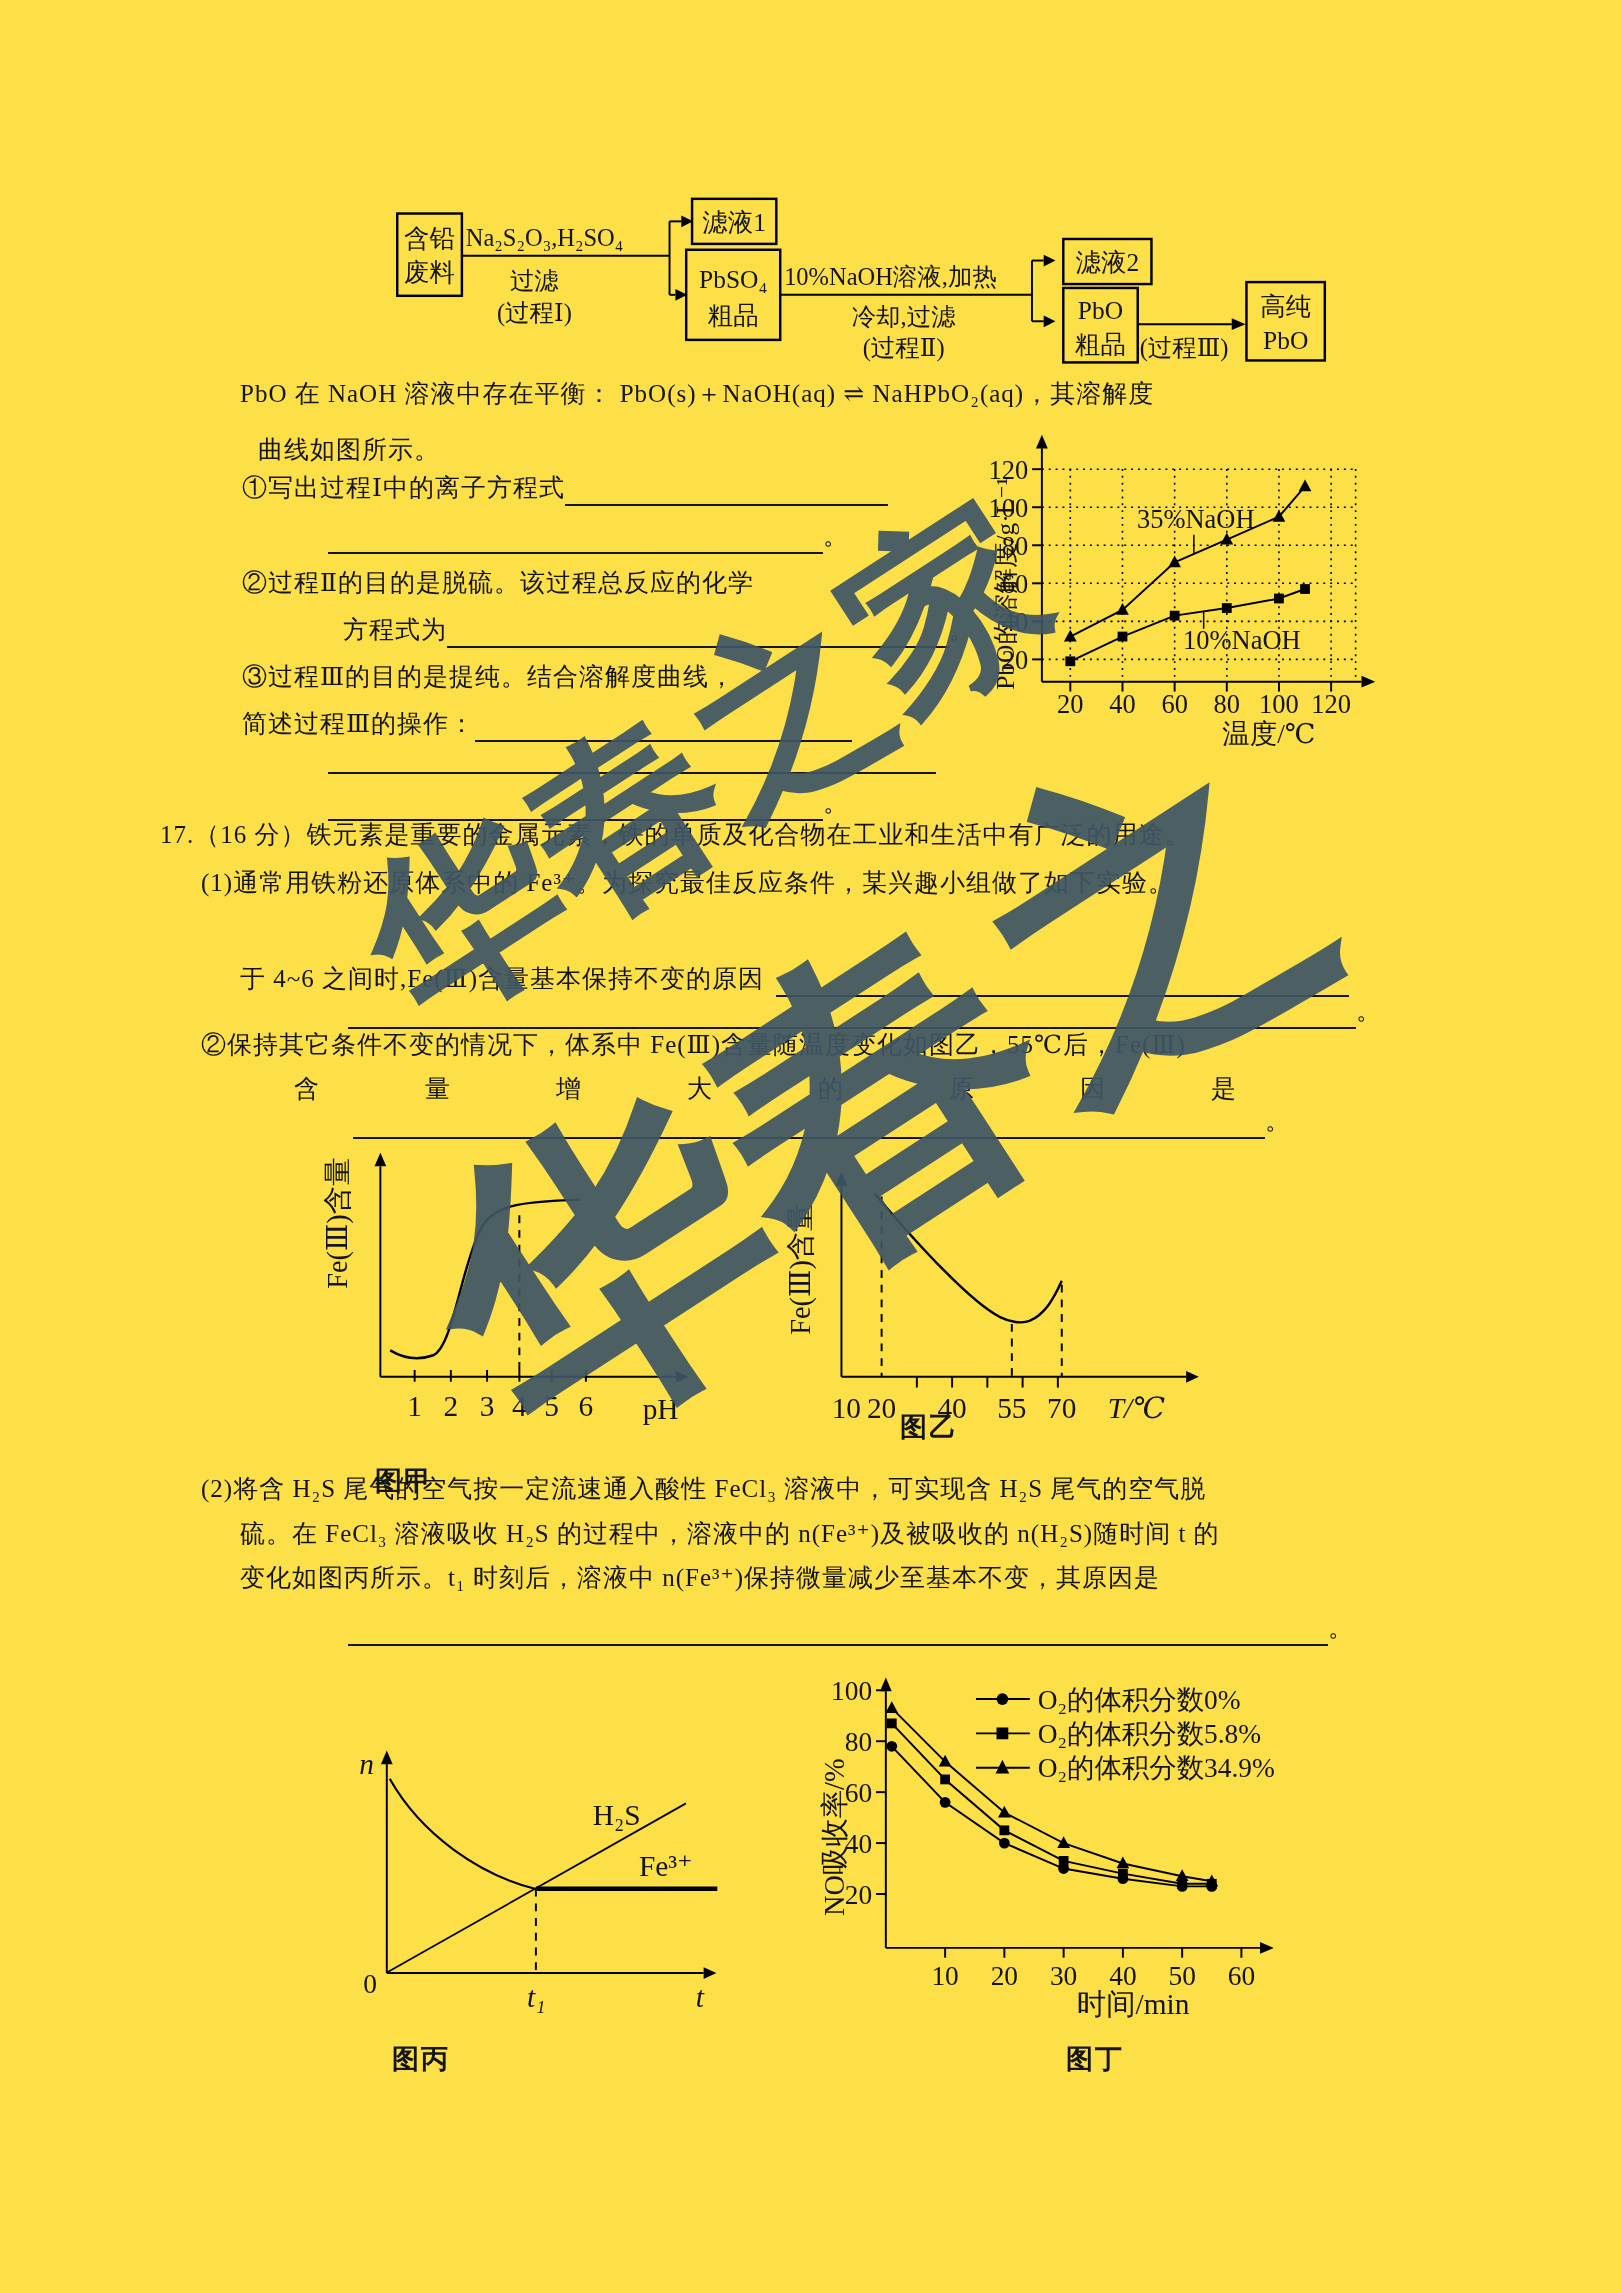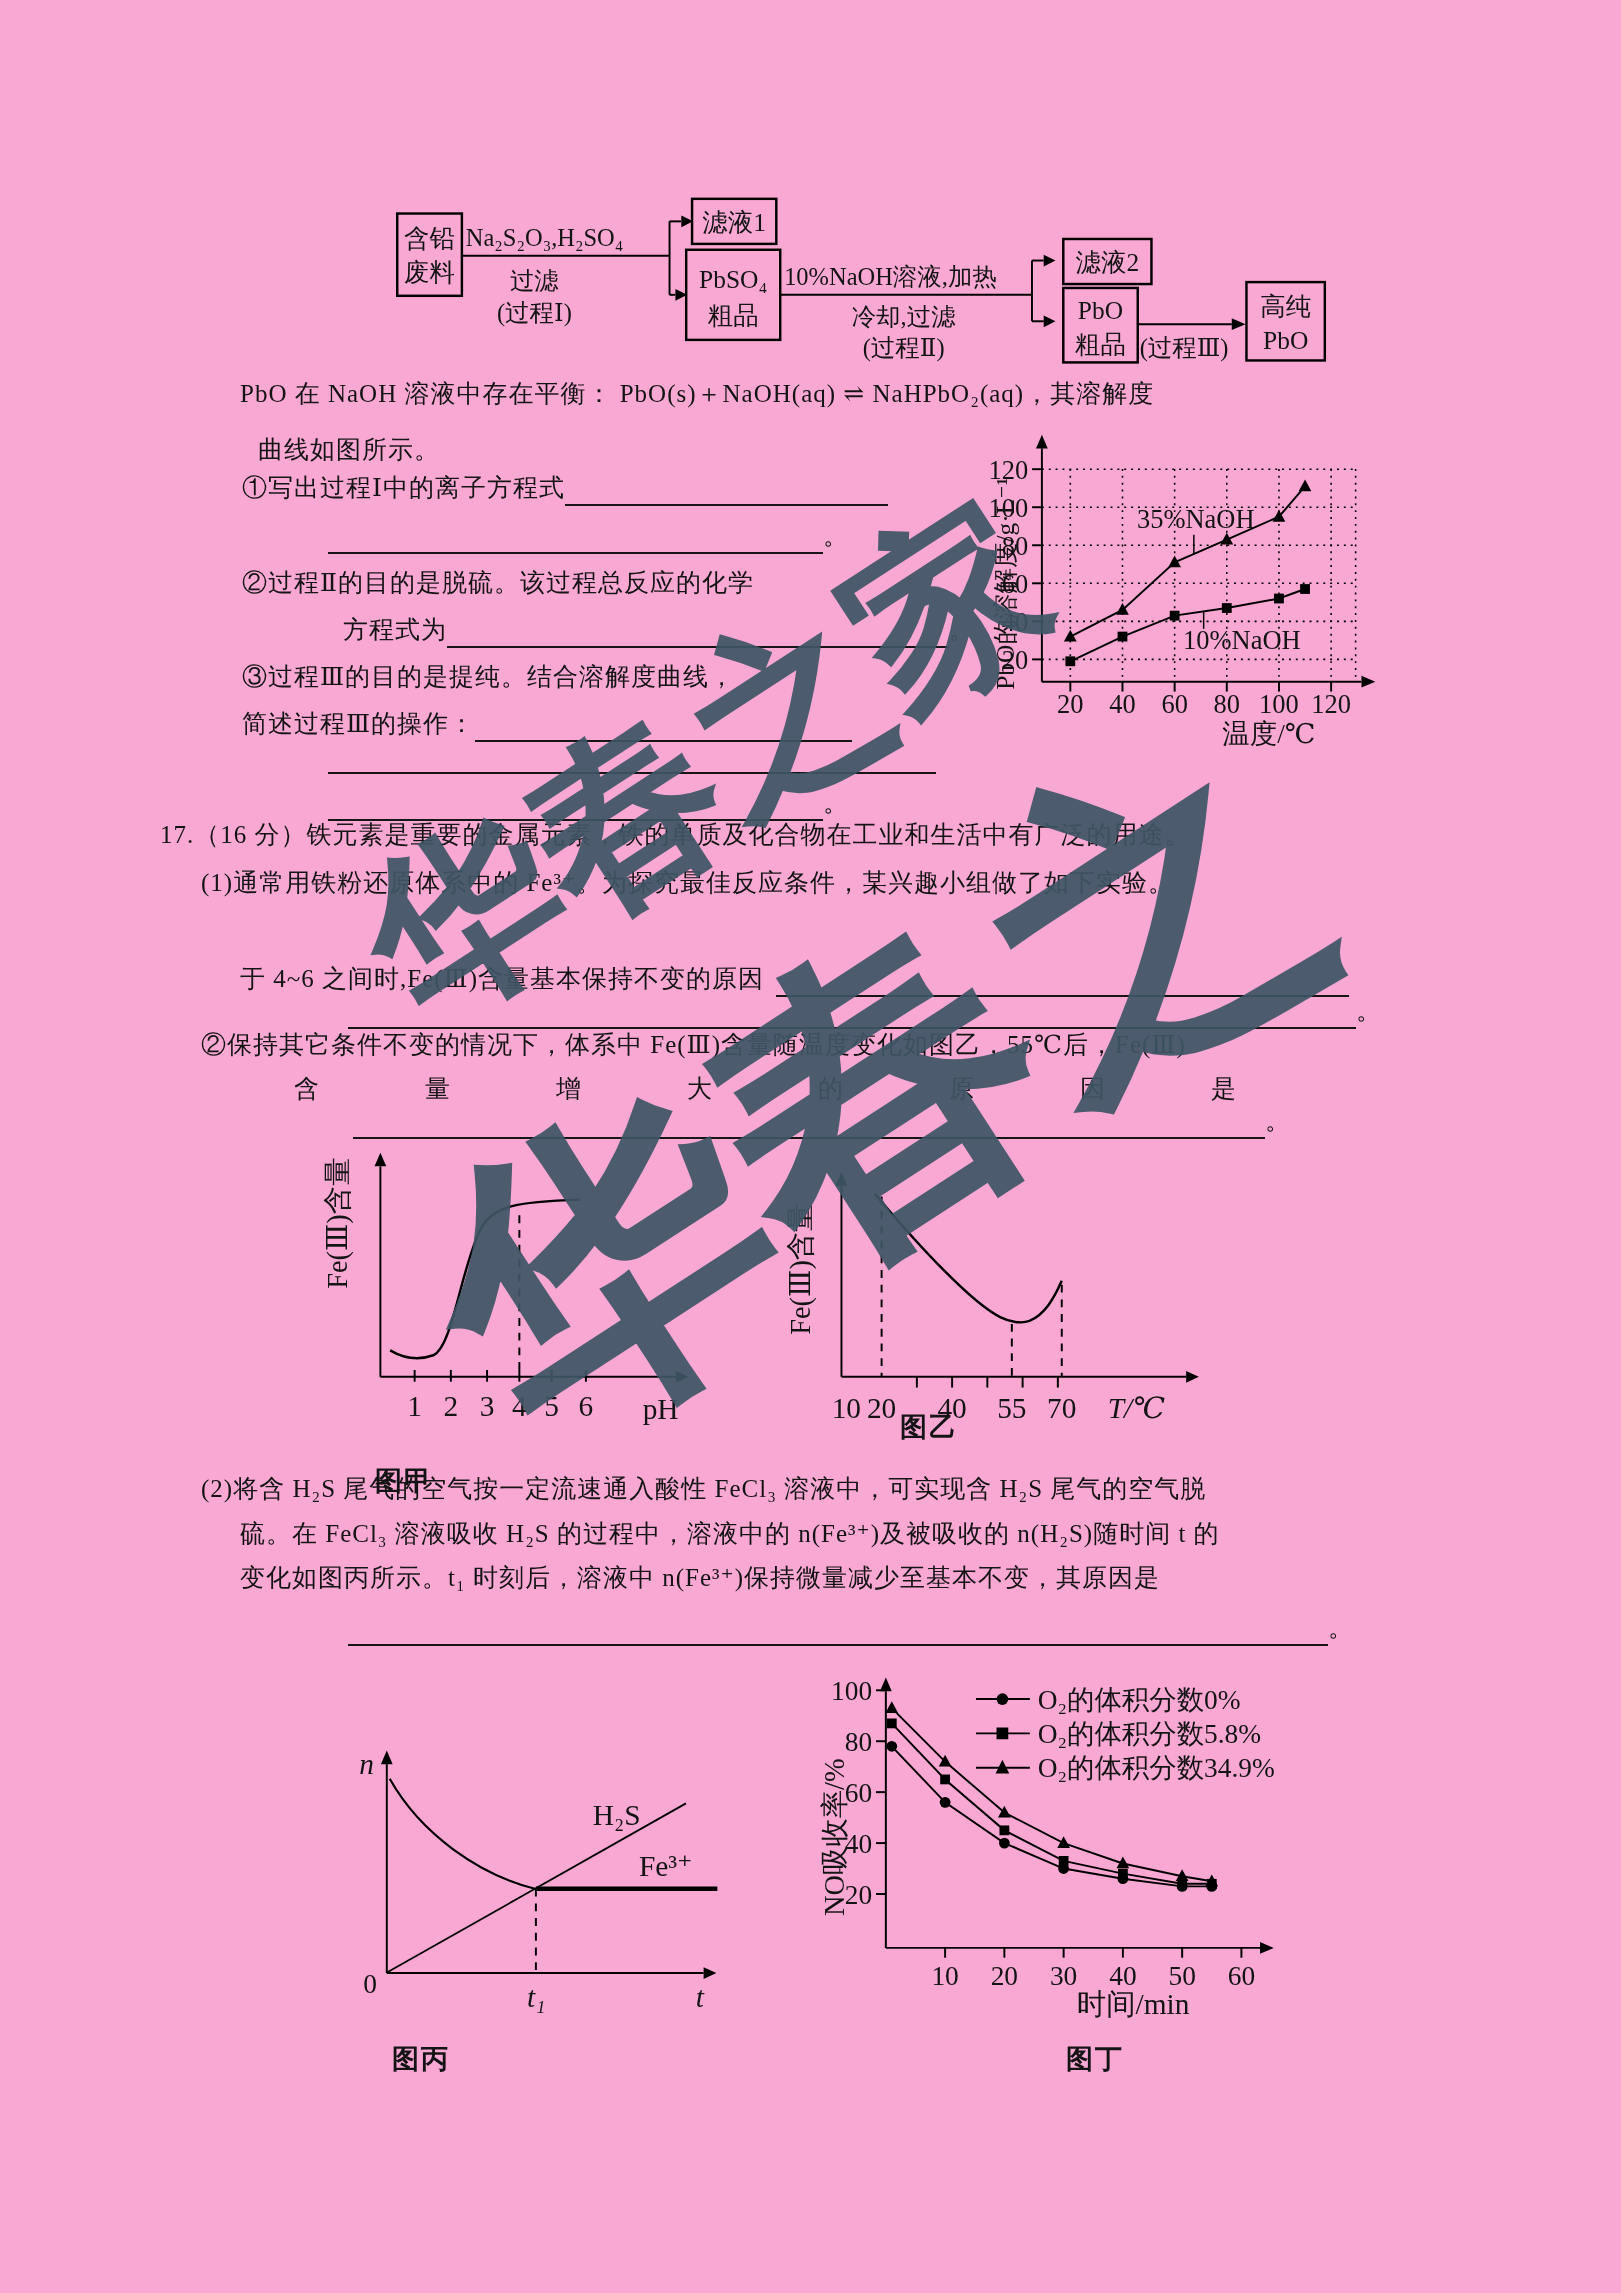--- a/index.html
+++ b/index.html
@@ -1,16 +1,16 @@
 <!DOCTYPE html>
 <html><head>
 <meta charset="utf-8">
 <style>
   html,body{margin:0;padding:0;background:#e8e8e8;}
-  .page{position:relative;width:1621px;height:2294px;background:#f9a8d4;margin:0 auto;
+  .page{position:relative;width:1621px;height:2294px;background:#fde047;margin:0 auto;
         font-family:"Liberation Serif","DejaVu Serif",serif;color:#141414;overflow:hidden;}
   .line{position:absolute;font-size:25px;line-height:37px;white-space:nowrap;letter-spacing:1px;}
   .blank{display:inline-block;height:33px;border-bottom:2.9px solid #161616;vertical-align:bottom;}
   .spread{letter-spacing:106px;}
   .caption{position:absolute;font-size:27px;font-weight:700;letter-spacing:2px;text-align:center;}
   svg{position:absolute;overflow:visible;font-family:inherit;}
   svg text{fill:#141414;}
   .axis{stroke:#000;stroke-width:2;fill:none;}
   .box{fill:none;stroke:#000;stroke-width:2.5;}
   .flowline{stroke:#000;stroke-width:2;fill:none;}

